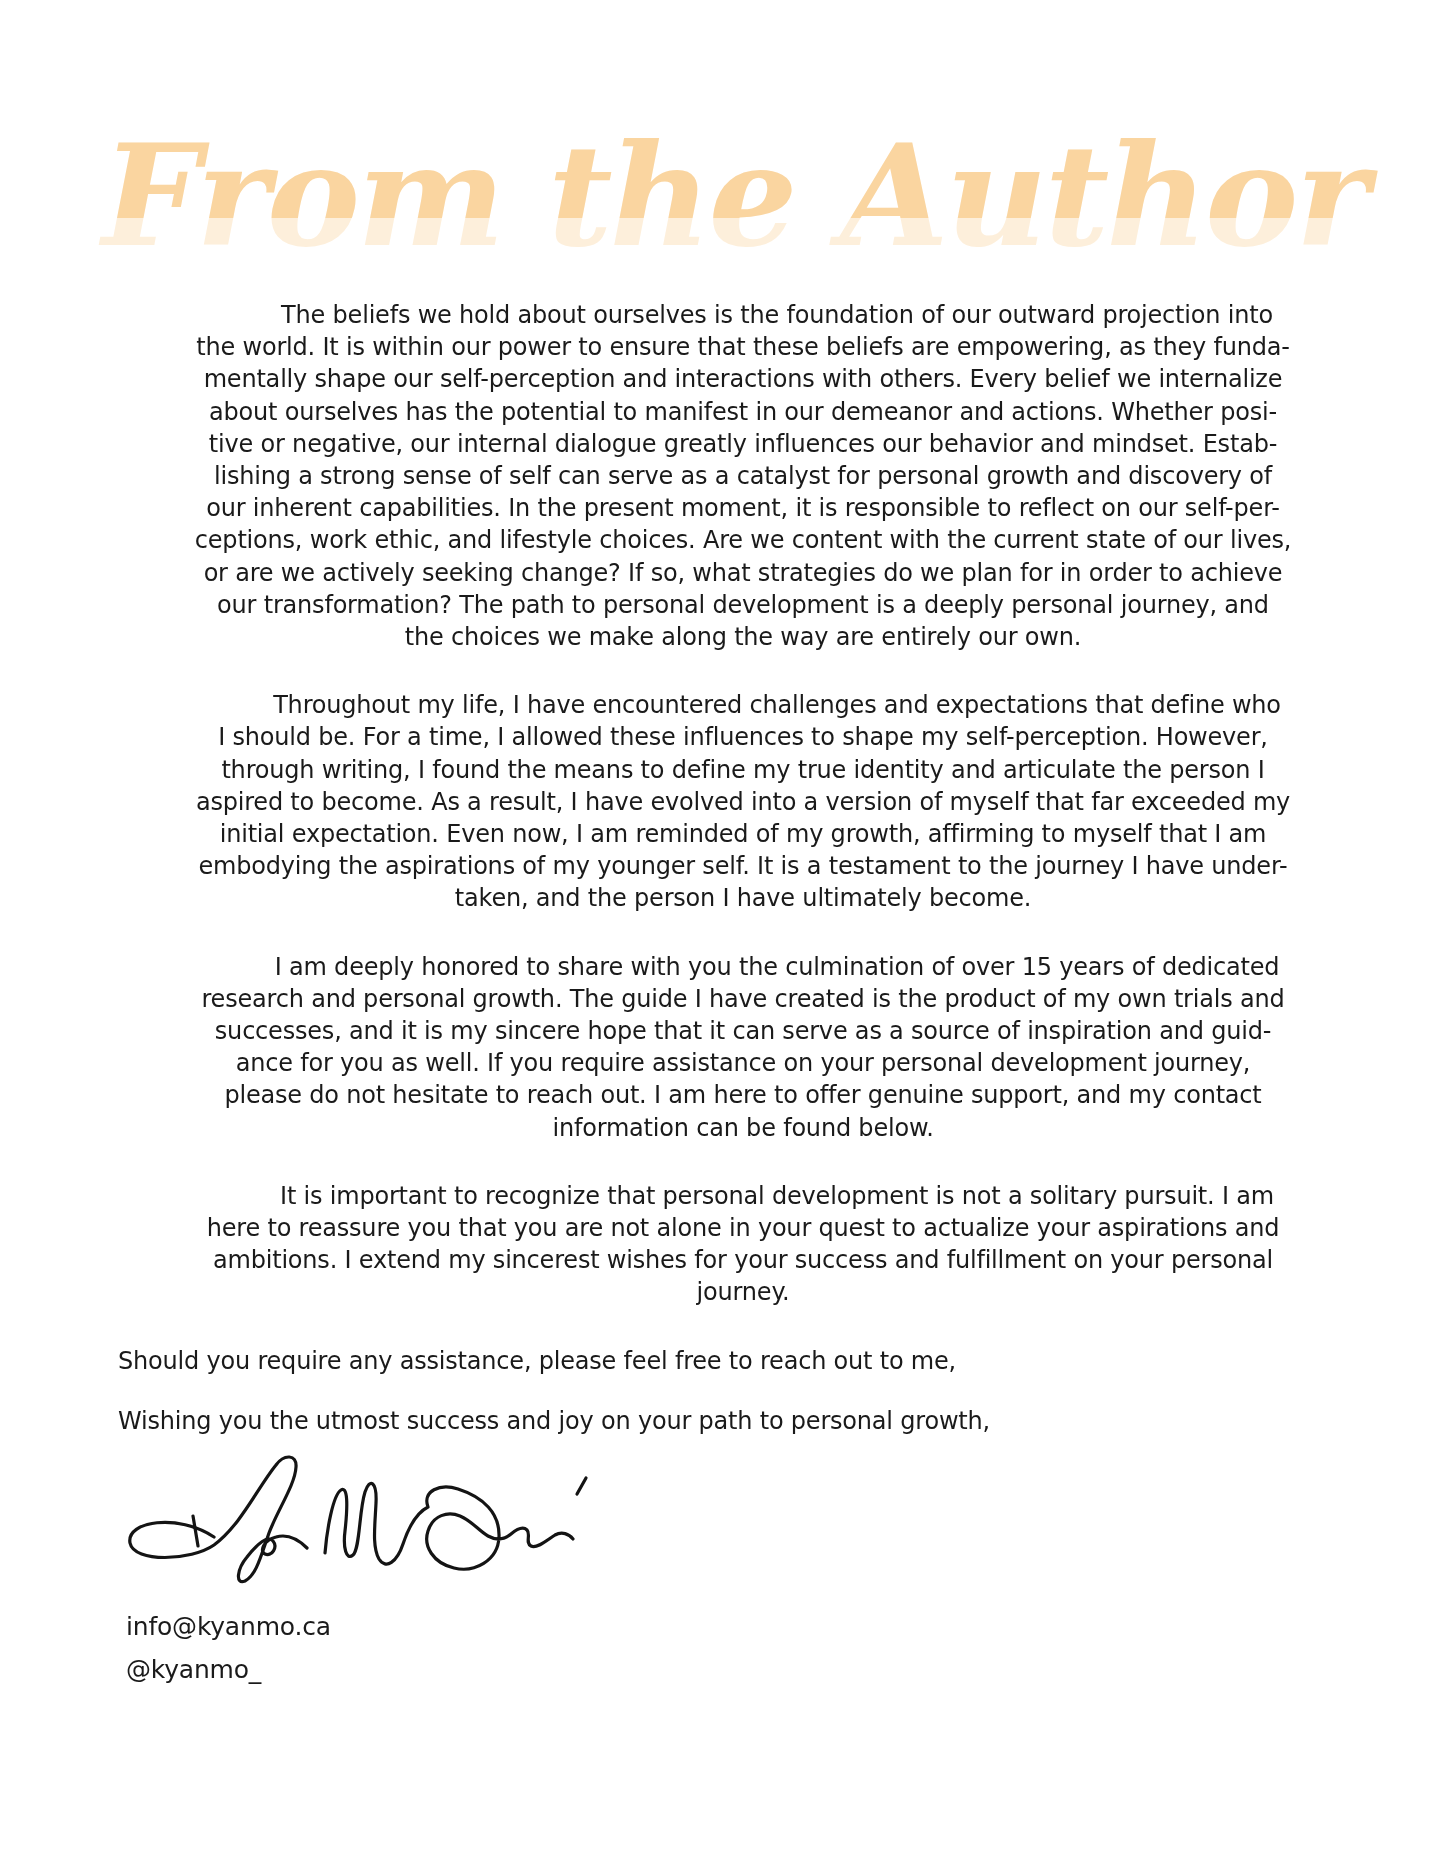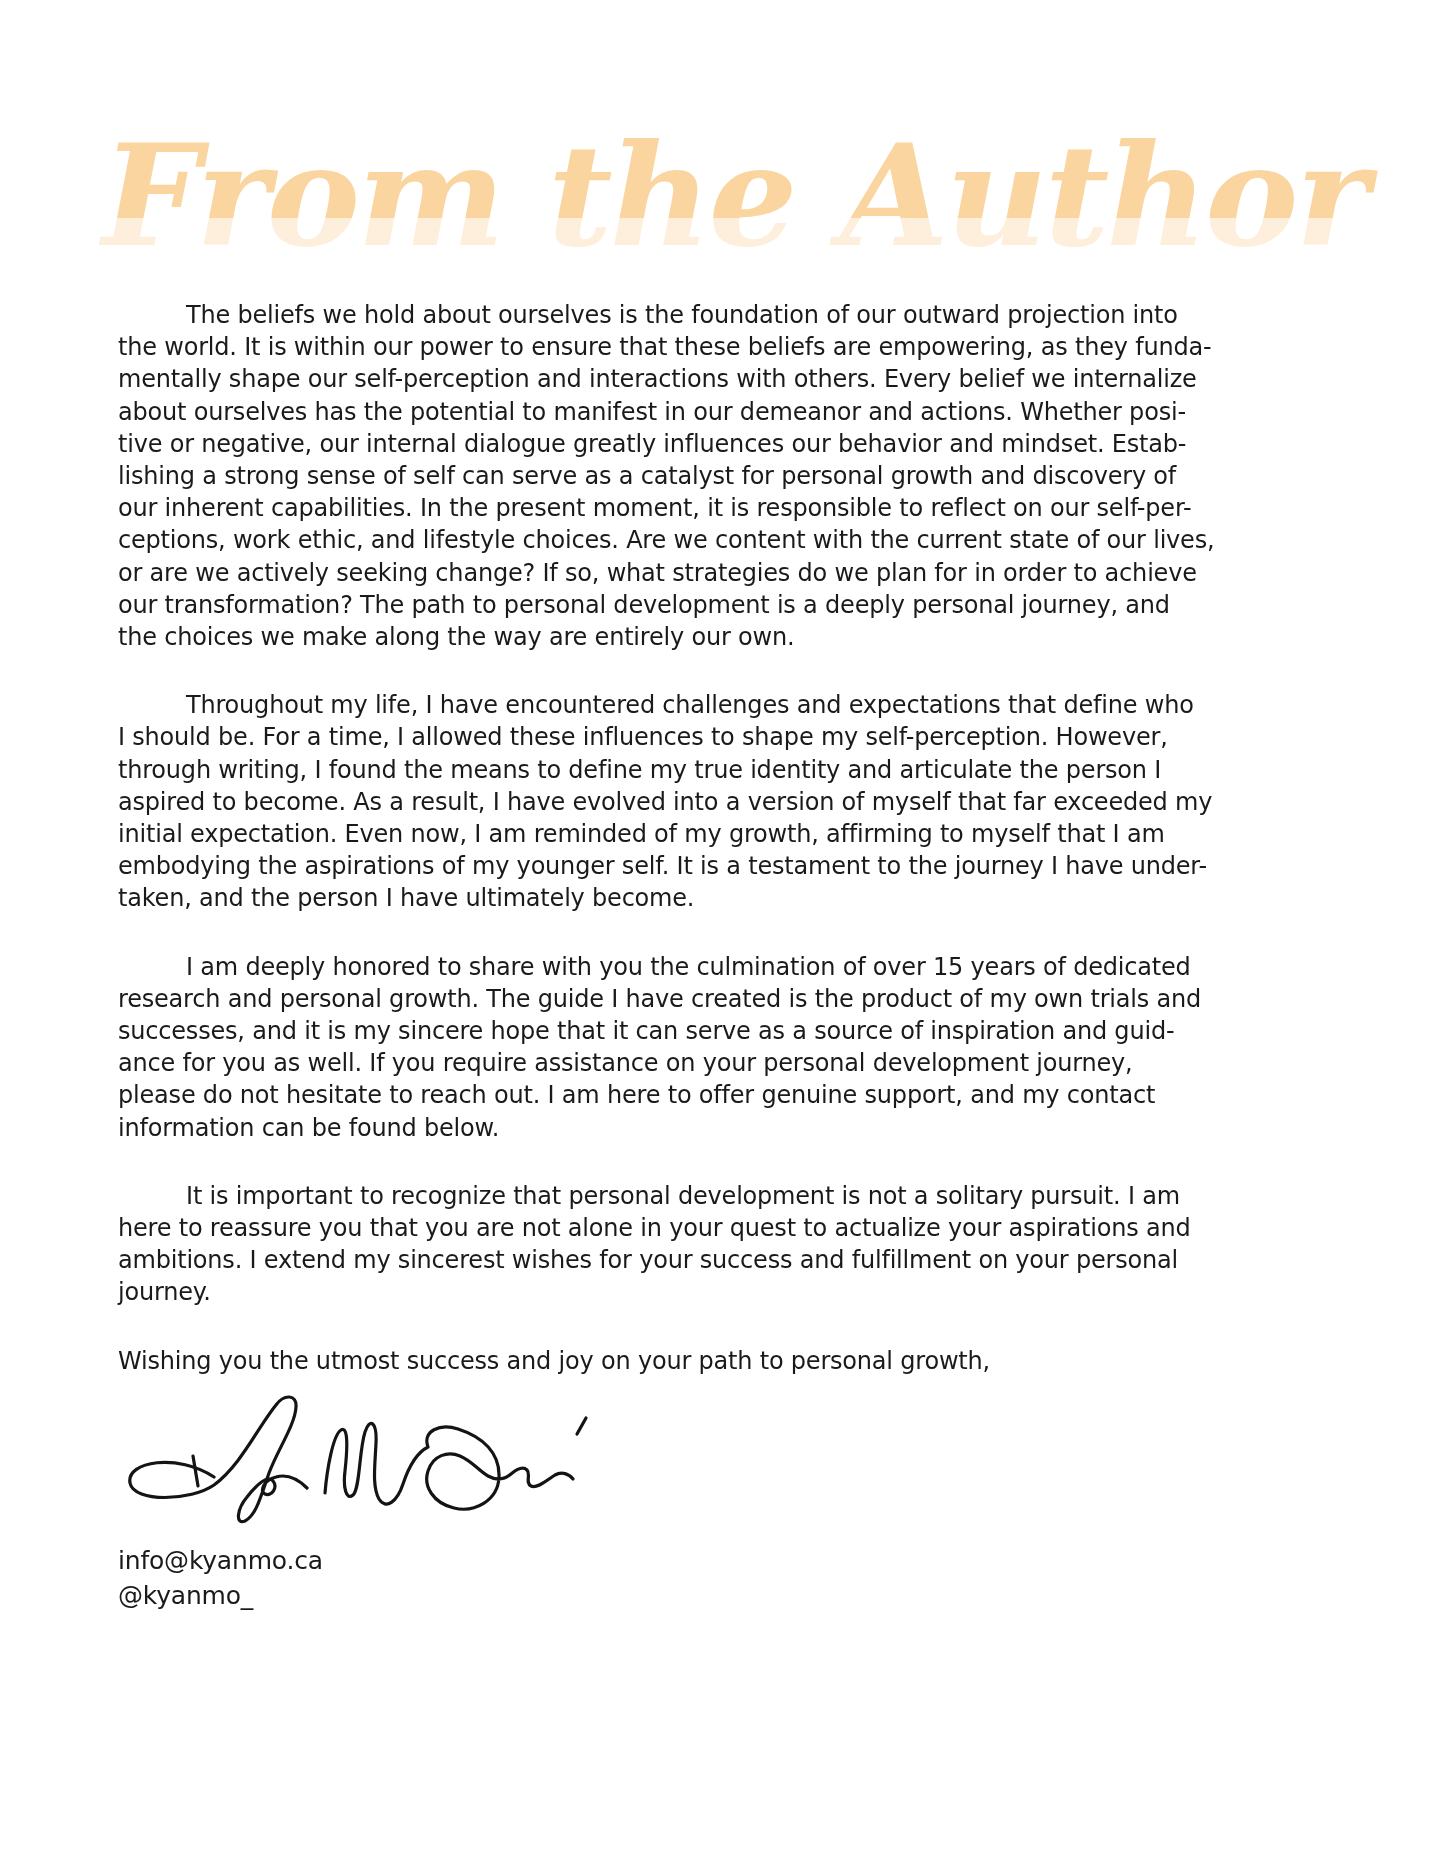--- a/index.html
+++ b/index.html
@@ -36,40 +36,40 @@
     width: 1250px;
     color: #1A1A1A;
     font-size: 24px;
     line-height: 32.2px;
     letter-spacing: -0.2px;
   }
   .para {
     margin: 0 0 36px 0;
     white-space: pre;
   }
-  .para.indented { text-indent: 68px; }
+  .para.indented { text-indent: 68px; text-align: center; }
   .closing {
     margin: 0 0 28px 0;
     white-space: pre;
   }
   .closing.last { margin-bottom: 0; }
   .signature-wrap {
     margin: 14px 0 2px -12px;
     width: 500px; height: 150px;
   }
   .signature-wrap svg { display: block; }
   .sig-stroke {
     fill: none;
     stroke: #141414;
     stroke-width: 3.2;
     stroke-linecap: round;
     stroke-linejoin: round;
   }
   .contact p {
-    margin: 0;
+    margin: 8px;
     line-height: 35px;
     font-size: 25px;
   }
 </style>
 </head>
 <body>
 
 <h1 class="page-title">From the Author</h1>
 <div class="title-fade"></div>
 
@@ -97,20 +97,21 @@
 research and personal growth. The guide I have created is the product of my own trials and
 successes, and it is my sincere hope that it can serve as a source of inspiration and guid-
 ance for you as well. If you require assistance on your personal development journey,
 please do not hesitate to reach out. I am here to offer genuine support, and my contact
 information can be found below.</p>
   <p class="para indented">It is important to recognize that personal development is not a solitary pursuit. I am
 here to reassure you that you are not alone in your quest to actualize your aspirations and
 ambitions. I extend my sincerest wishes for your success and fulfillment on your personal
 journey.</p>
 
+  <p class="closing">Should you require any assistance, please feel free to reach out to me,</p>
   <p class="closing last">Wishing you the utmost success and joy on your path to personal growth,</p>
 
   <div class="signature-wrap">
     <svg width="500" height="150" viewBox="0 0 500 150">
       <path class="sig-stroke" d="M 108,86
         C 72,62 20,70 24,92
         C 28,112 85,110 108,94
         C 135,74 152,36 170,14
         C 178,3 191,3 190,16
         C 189,34 172,58 163,82

